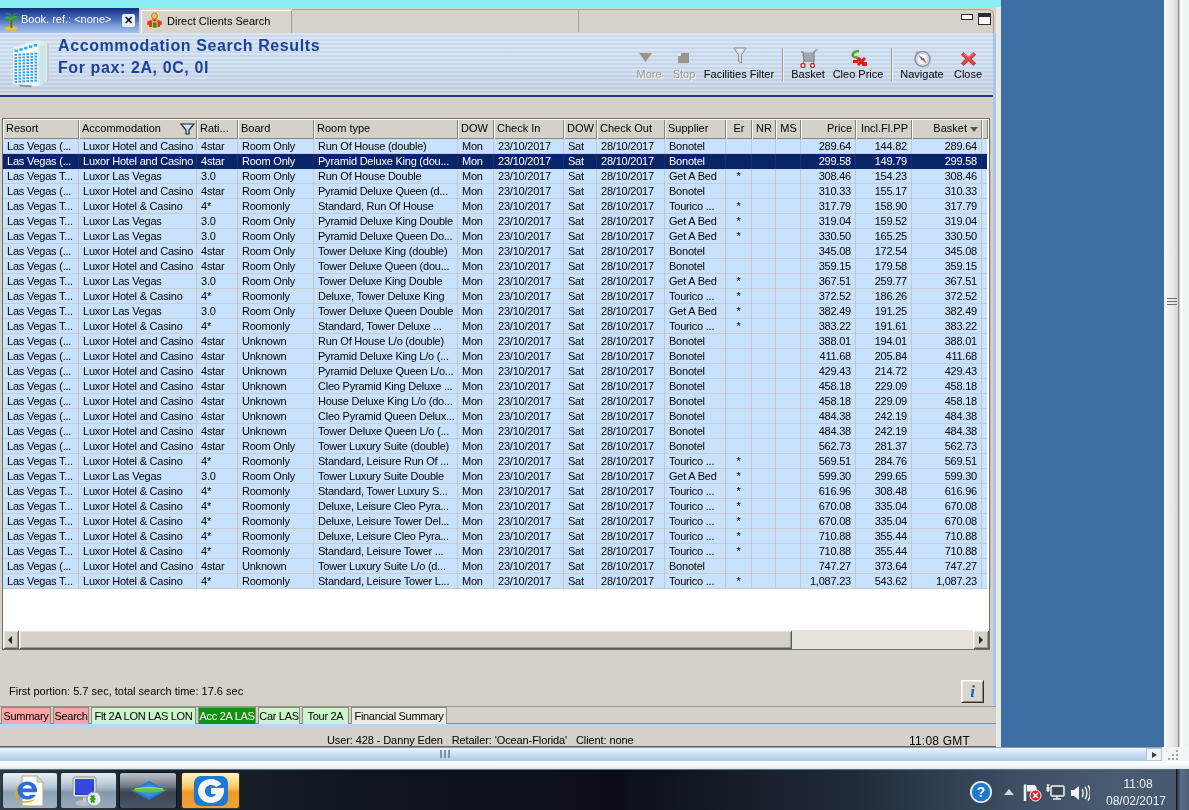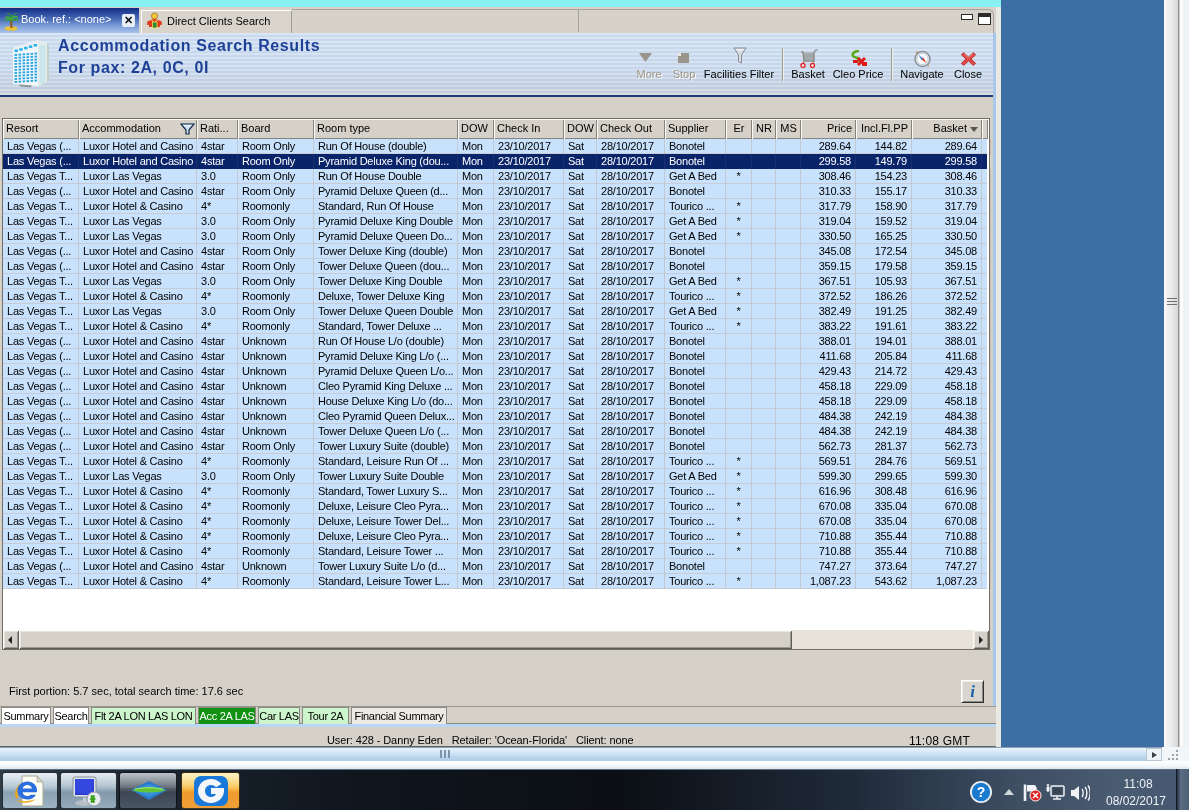--- a/index.html
+++ b/index.html
@@ -89,21 +89,21 @@
 #searchres { left:3px; top:102px; font-size:16px; font-weight:bold; color:#000;margin-top:30px; }
 #firstportion { left:9px; top:685px; font-size:11px; color:#000; }
 #ibtn { left:961px; top:680px; width:23px; height:23px; background:#d9d5cc;
   border-top:1px solid #fff; border-left:1px solid #fff; border-right:1px solid #2f2f2f; border-bottom:1px solid #2f2f2f;
   box-shadow: inset 1px 1px 0 #eeebe4, inset -1px -1px 0 #8a8a82;
   font-family:"Liberation Serif", serif; font-weight:bold; font-style:italic; font-size:17px; color:#1563ae; text-align:center; line-height:21px; }
 
 
 #btabs { left:0; top:706px; width:996px; height:18px; background:#d5d1c8; border-top:1px solid #97978f; border-bottom:1px solid #8a8a82; }
 .btab { position:absolute; top:0; height:17px; line-height:16px; text-align:center; font-size:11px; white-space:nowrap; letter-spacing:-0.3px;
-  border:1px solid #8a8a82; border-bottom:none; background:#ffffff; color:#000; }
+  border:1px solid #8a8a82; border-bottom:none; background:#fca5a5; color:#000; }
 .btab.lg { background:#ccf5cb; }
 .btab.dg { background:#129112; color:#fff; }
 .btab.w { background:#eceae3; }
 #bluebar { left:0; top:724px; width:996px; height:3px; background:#b9d7f2; }
 #statusbar { left:0; top:727px; width:996px; height:20px; background:#d5d1c8; border-bottom:1px solid #63635d; }
 .st { position:absolute; top:734px; font-size:11px; color:#000; letter-spacing:-0.1px;text-align:center; }
 
 
 #taskbar { left:0; top:769px; width:1189px; height:41px;
   background:linear-gradient(90deg,#2e3c4a 0,#1a2430 12%,#10161e 30%,#0b0f15 52%,#202b3a 72%,#3d4d62 85%,#4a5c72 94%,#455870 100%); }
@@ -512,21 +512,21 @@
       <div class="c cl" style="left:311px;width:144px">Tower Deluxe King Double</div>
       <div class="c cl" style="left:455px;width:36px">Mon</div>
       <div class="c cl" style="left:491px;width:70px">23/10/2017</div>
       <div class="c cl" style="left:561px;width:33px">Sat</div>
       <div class="c cl" style="left:594px;width:68px">28/10/2017</div>
       <div class="c cl" style="left:662px;width:61px">Get A Bed</div>
       <div class="c cc" style="left:723px;width:26px">*</div>
       <div class="c cc" style="left:749px;width:24px"></div>
       <div class="c cc" style="left:773px;width:25px"></div>
       <div class="c cr" style="left:798px;width:55px">367.51</div>
-      <div class="c cr" style="left:853px;width:56px">105.93</div>
+      <div class="c cr" style="left:853px;width:56px">259.77</div>
       <div class="c cr" style="left:909px;width:70px">367.51</div>
       <div class="c cl" style="left:979px;width:5px"></div>
     </div>
 <div class="row" style="top:170px">
       <div class="c cl" style="left:0px;width:76px">Las Vegas T...</div>
       <div class="c cl" style="left:76px;width:118px">Luxor Hotel &amp; Casino</div>
       <div class="c cl" style="left:194px;width:41px">4*</div>
       <div class="c cl" style="left:235px;width:76px">Roomonly</div>
       <div class="c cl" style="left:311px;width:144px">Deluxe, Tower Deluxe King</div>
       <div class="c cl" style="left:455px;width:36px">Mon</div>

